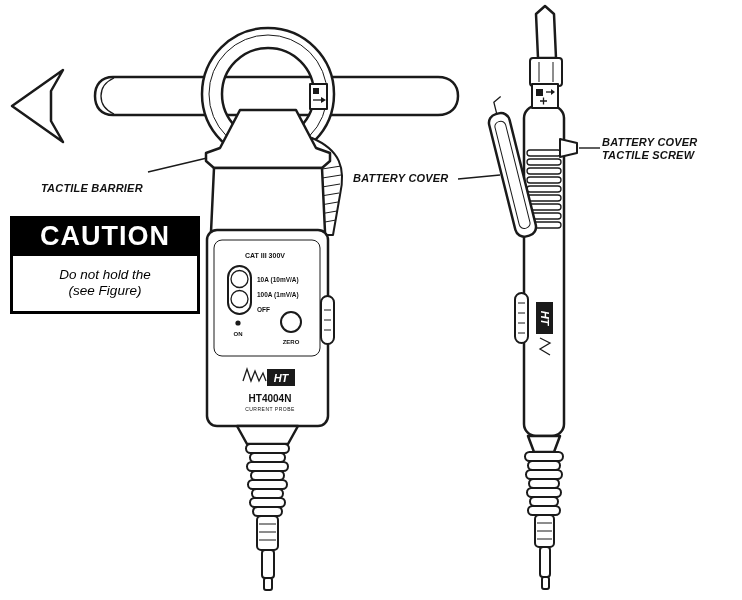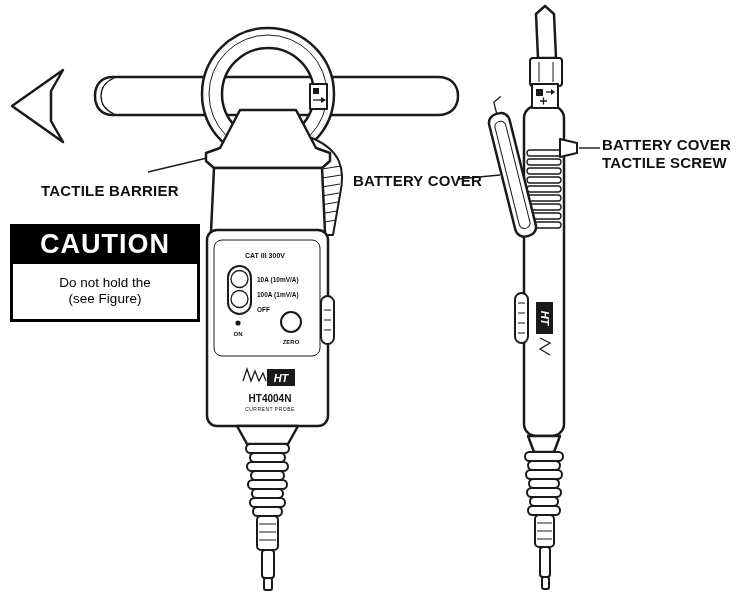--- a/index.html
+++ b/index.html
@@ -15,27 +15,27 @@
   .leader{stroke:#1a1a1a;stroke-width:1.4;fill:none;}
   
   text{font-family:"Liberation Sans",sans-serif;fill:#111;}
   .t-rating{font-size:7px;font-weight:bold;}
   .t-range {font-size:6.5px;font-weight:bold;}
   .t-small {font-size:6px;font-weight:bold;}
   .t-brand {font-size:11px;font-weight:bold;font-style:italic;fill:#fff;}
   .t-model {font-size:10px;font-weight:bold;}
   .t-sub   {font-size:5px;letter-spacing:.5px;}
   
-  .callout{position:absolute;font-size:15px;font-weight:bold;letter-spacing:.2px;
-           color:#111;white-space:nowrap;line-height:1.18;}
-  
-  .caution{position:absolute;left:10px;top:216px;width:184px;border:3px solid #000;background:#fff;margin-top:8px;}
+  .callout{position:absolute;font-size:11px;font-weight:bold;letter-spacing:.2px;
+           color:#111;white-space:nowrap;line-height:1.18;font-style:italic;}
+  
+  .caution{position:absolute;left:10px;top:216px;width:184px;border:3px solid #000;background:#fff;}
   .caution-header{background:#000;color:#fff;text-align:center;font-size:27px;font-weight:bold;
                   letter-spacing:1px;padding:2px 0 4px;}
-  .caution-body{padding:11px 2px 12px;text-align:center;font-size:13.5px;color:#000;line-height:1.2;}
+  .caution-body{padding:11px 2px 12px;text-align:center;font-size:13.5px;color:#000;line-height:1.2;font-style:italic;}
 </style>
 </head>
 <body>
 
 <div class="stage">
 
   <svg width="742" height="600" viewBox="0 0 742 600">
 
     <g>
 

